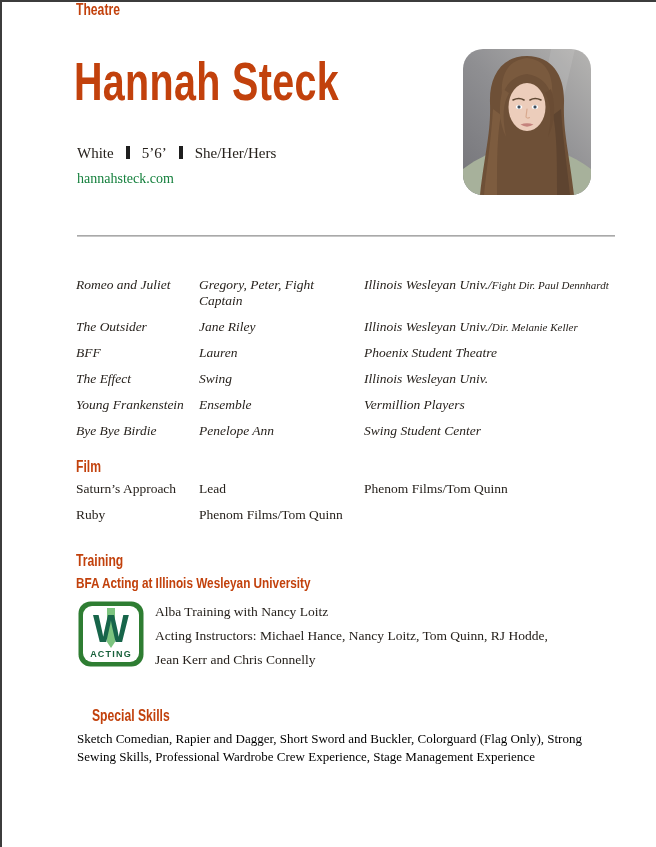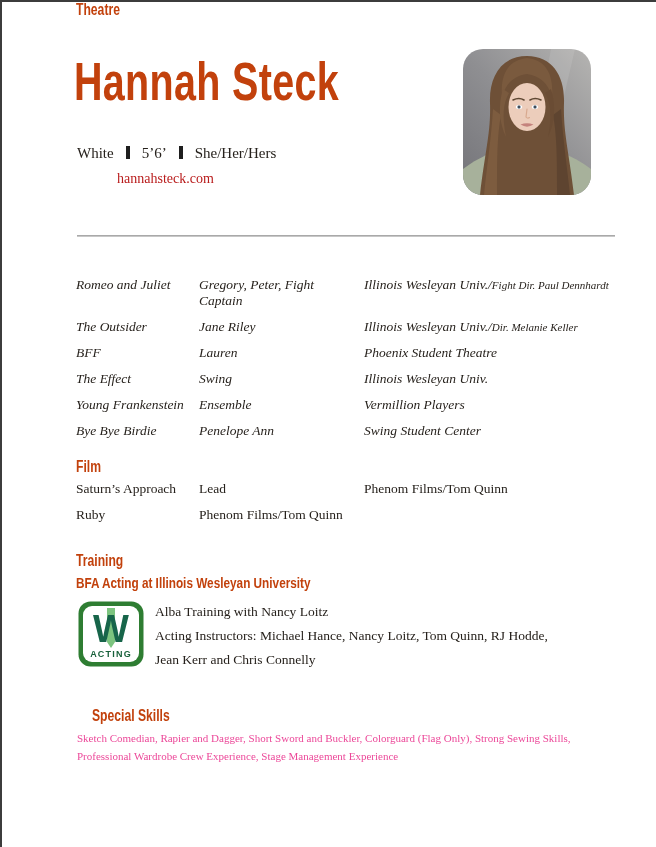--- a/index.html
+++ b/index.html
@@ -13,21 +13,21 @@
 
   .sans { font-family:"Liberation Sans", sans-serif; font-weight:700; color:#c2410c; }
   .cond { display:inline-block; transform:scaleX(0.76); transform-origin:0 0; white-space:nowrap; }
 
   .name { position:absolute; left:74px; top:52px; font-size:54px; line-height:58px; letter-spacing:0.5px; }
   .name .cond { transform:scaleX(0.73); }
 
   .bio { position:absolute; left:77px; top:144px; font-size:15px; line-height:19px; color:#26211c; }
   .sep { display:inline-block; width:4px; height:13px; background:#1e1e1e; margin:0 12px; vertical-align:-1px; }
 
-  .site { position:absolute; left:77px; top:171px; font-size:14px; color:#b91c1c;margin-left:40px; }
+  .site { position:absolute; left:77px; top:171px; font-size:14px; color:#15803d; }
 
   .photo { position:absolute; left:463px; top:49px; width:128px; height:146px; border-radius:20px; overflow:hidden; }
 
   .rule { position:absolute; left:77px; top:235px; width:538px; height:2px;
           background:linear-gradient(#9a9a9a,#d6d6d6); }
 
   .h-section { position:absolute; left:76px; font-size:16px; line-height:19px; }
   .h-film    { top:457px; }
   .h-training{ top:551px; }
   .h-bfa     { top:573px; font-size:15.5px; }
@@ -39,21 +39,21 @@
   .crow { display:flex; font-size:13.5px; line-height:16px; margin-bottom:10px; }
   .c1 { width:123px; padding-right:6px; }
   .c2 { width:165px; padding-right:21px; }
   .c3 { flex:1; }
   .detail { font-size:11px; }
 
   .logo { position:absolute; left:78px; top:601px; width:66px; height:66px; }
   .tlines { position:absolute; left:155px; top:600px; font-size:13.5px; line-height:24px; color:#26211c; }
 
   .skills-text { position:absolute; left:77px; top:730px; width:540px;
-                 font-size:11px; line-height:17.5px; color:#ec4899; }
+                 font-size:13px; line-height:17.5px; color:#000000; }
 </style>
 </head>
 <body>
 
 <div class="page">
   <div class="edge-top"></div>
   <div class="edge-left"></div>
 
   <h1 class="name sans">
     <span class="cond">Hannah Steck</span>

